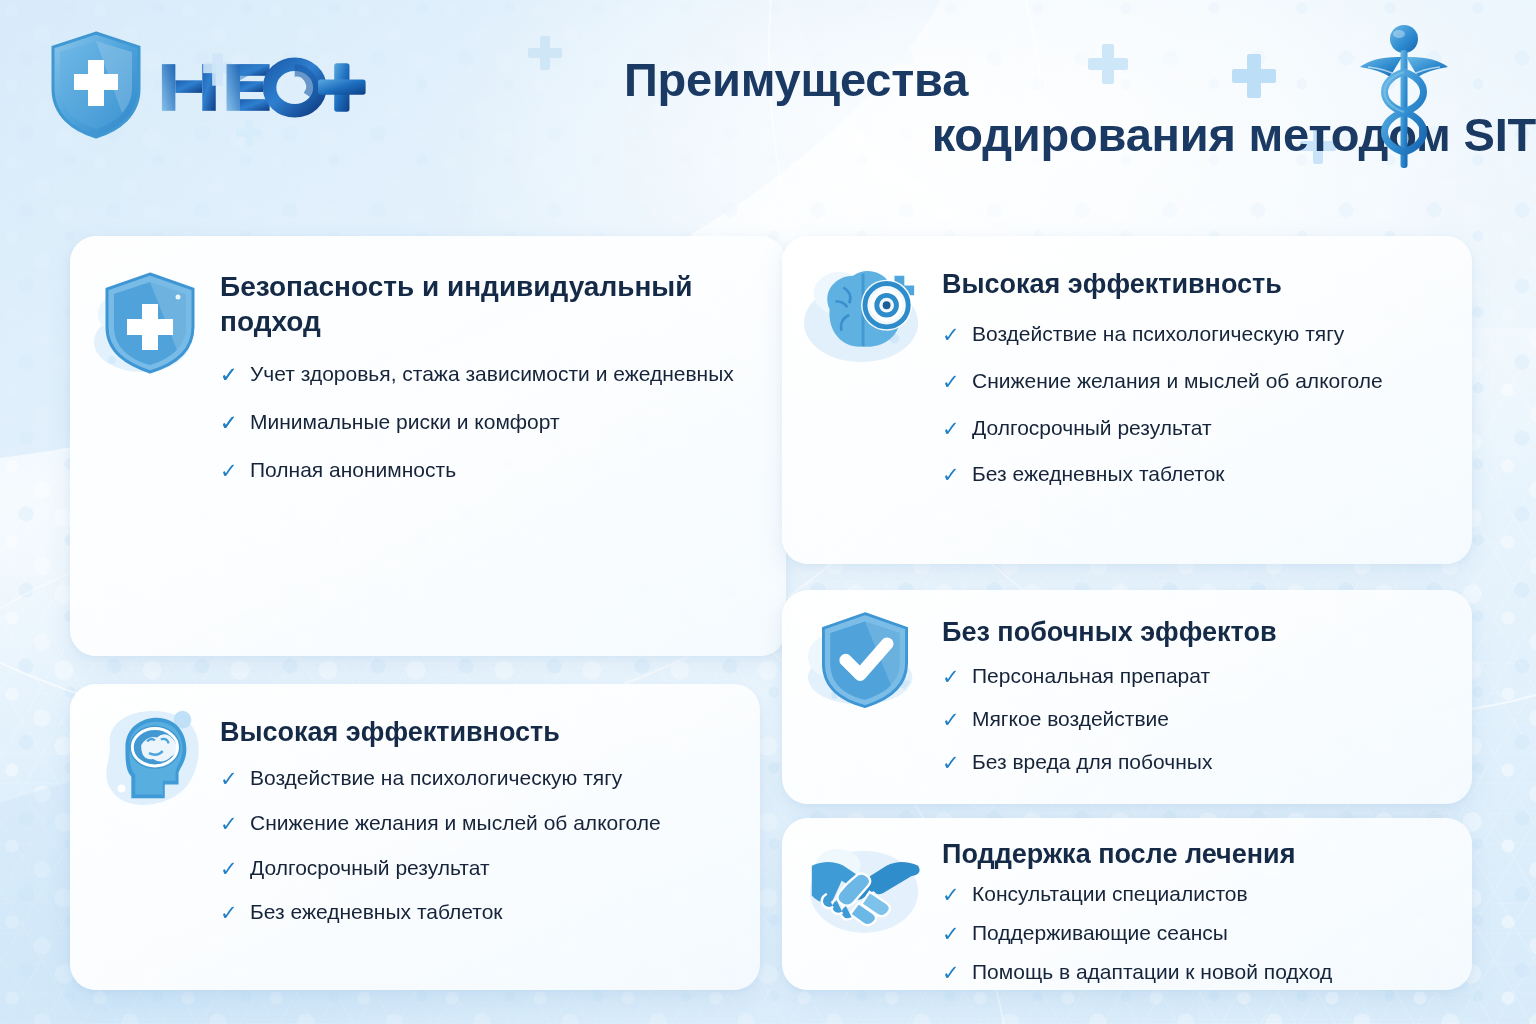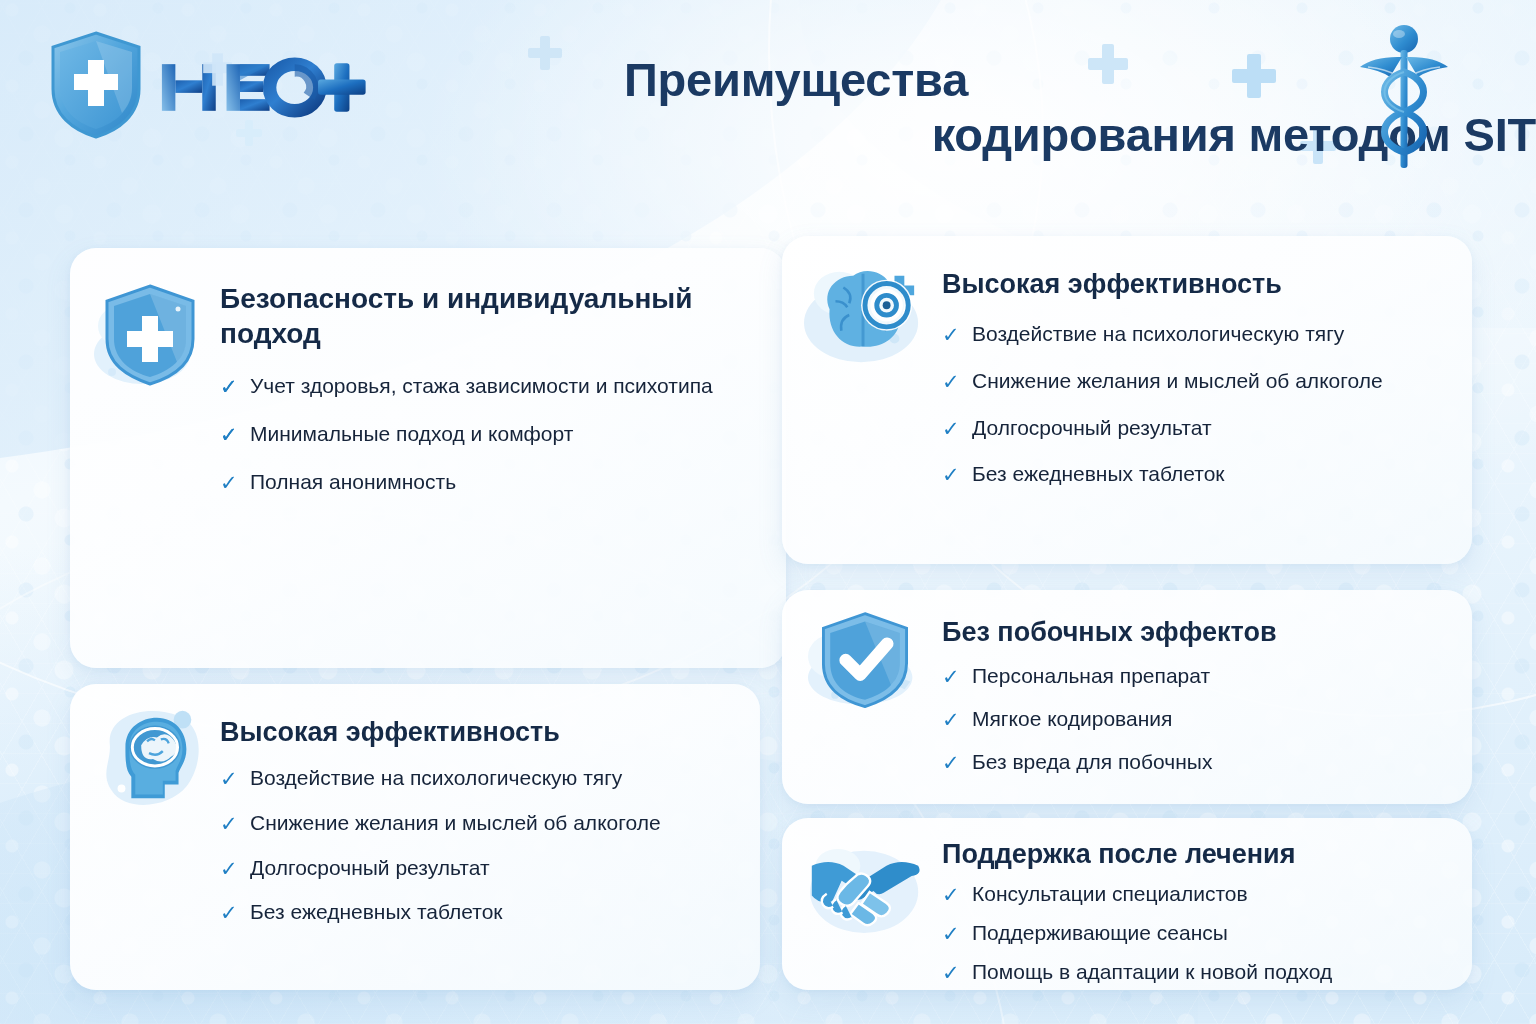--- a/index.html
+++ b/index.html
@@ -126,21 +126,21 @@
     line-height:1.27;
   }
   ul.feats li .tick{
     position:absolute; left:0; top:1px;
     color:#1f7fc4;
     font-size:inherit;
     font-weight:normal;
   }
 
   
-  #card-safety     { left:70px;  top:236px; width:716px; height:420px;margin-top:12px; }
+  #card-safety     { left:70px;  top:236px; width:716px; height:420px; }
   #card-eff-left   { left:70px;  top:684px; width:690px; height:306px; }
   #card-eff-right  { left:782px; top:236px; width:690px; height:328px; }
   #card-sideeff    { left:782px; top:590px; width:690px; height:214px; }
   #card-support    { left:782px; top:818px; width:690px; height:172px; }
 
   #card-safety .icon-col{ width:150px; }
   #card-safety .text-col{ padding:34px 26px 0 0; }
   #card-safety .card-title{ font-size:28px; margin-bottom:22px; }
   #card-safety ul.feats{ font-size:21px; }
   #card-safety ul.feats li{ margin-bottom:21px; }
@@ -294,23 +294,23 @@
             <path d="M60 18 L96 30 v33 c0 9-3 16-9 23 L60 18 Z" fill="#ffffff" opacity=".18"></path>
             <path d="M52 40 h16 v15 h15 v16 h-15 v15 h-16 v-15 h-15 v-16 h15 z" fill="#ffffff"></path>
             <circle cx="88" cy="33" r="2.5" fill="#ffffff" opacity=".85"></circle>
           </svg>
         </span>
       </div>
       <div class="text-col">
         <h2 class="card-title">Безопасность и индивидуальный подход</h2>
         <ul class="feats">
           <li><span class="tick">✓</span></li>
-          <li><span class="tick">✓</span><span>Учет здоровья, стажа зависимости и психотипа</span></li>
+          <li><span class="tick">✓</span><span>Учет здоровья, стажа зависимости и ежедневных</span></li>
           <li><span class="tick">✓</span></li>
-          <li><span class="tick">✓</span><span>Минимальные подход и комфорт</span></li>
+          <li><span class="tick">✓</span><span>Минимальные риски и комфорт</span></li>
           <li><span class="tick">✓</span><span>Полная анонимность</span></li>
         </ul>
       </div>
     </div>
   </section>
 
   <section class="card" id="card-eff-left">
     <div class="card-inner">
       <div class="icon-col">
         <span class="icon-wrap" style="left:22px;top:18px;">
@@ -384,21 +384,21 @@
             <path d="M65 16 L101 28 v31 c0 20-16 32-36 38 C45 93 29 81 29 59 V28 Z" fill="#4fa2da"></path>
             <path d="M65 16 L101 28 v31 c0 9-3 16-9 23 L65 16 Z" fill="#ffffff" opacity=".16"></path>
             <path d="M45 56 L60 71 L88 39" fill="none" stroke="#ffffff" stroke-width="13" stroke-linecap="round" stroke-linejoin="round"></path>
           </svg>
         </span>
       </div>
       <div class="text-col">
         <h2 class="card-title">Без побочных эффектов</h2>
         <ul class="feats">
           <li><span class="tick">✓</span><span>Персональная препарат</span></li>
-          <li><span class="tick">✓</span><span>Мягкое кодирования</span></li>
+          <li><span class="tick">✓</span><span>Мягкое воздействие</span></li>
           <li><span class="tick">✓</span><span>Без вреда для побочных</span></li>
         </ul>
       </div>
     </div>
   </section>
 
   <section class="card" id="card-support">
     <div class="card-inner">
       <div class="icon-col">
         <span class="icon-wrap" style="left:22px;top:16px;">

